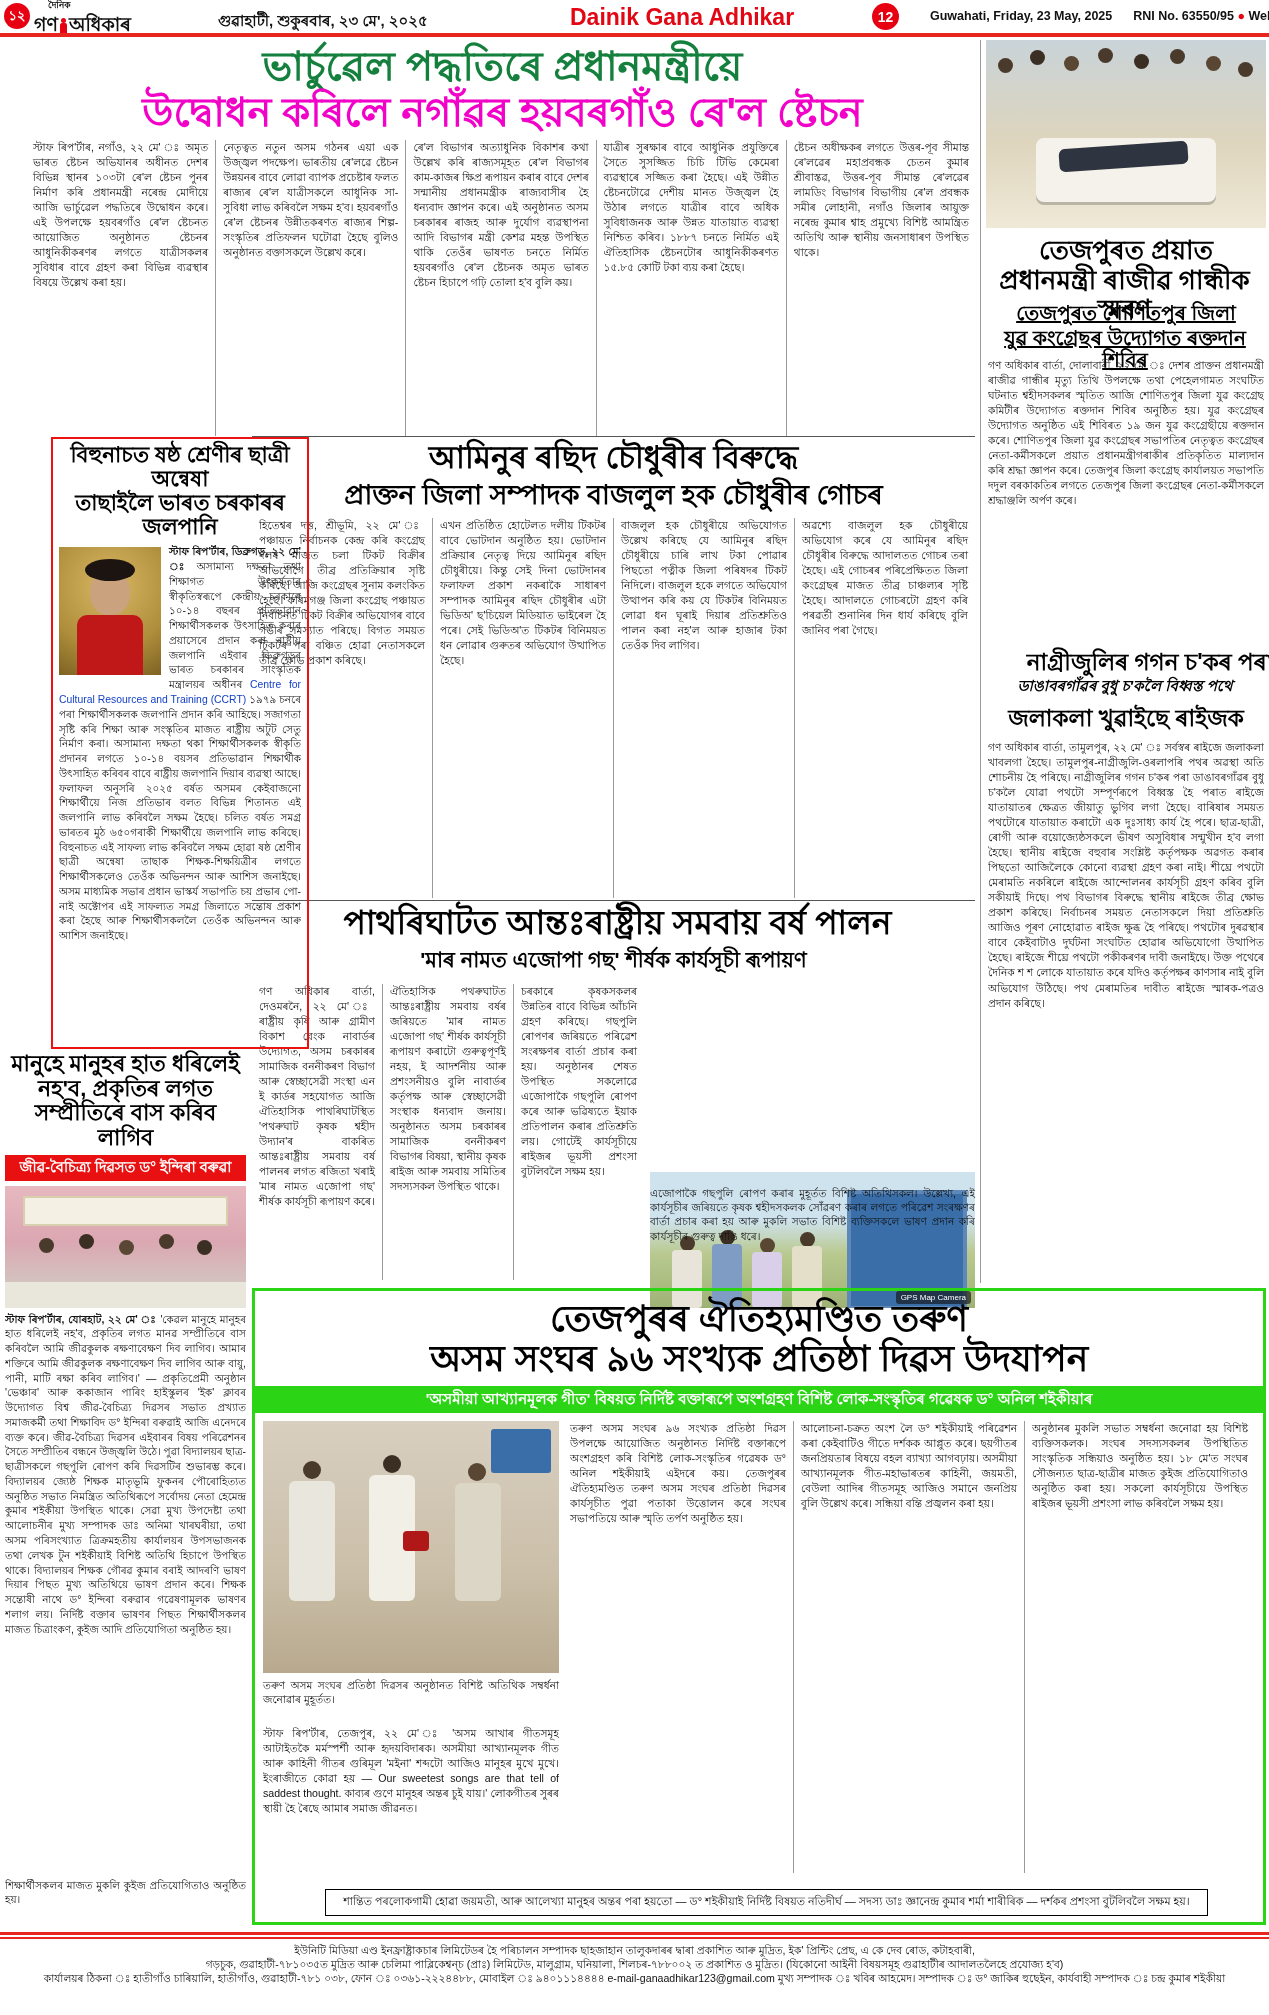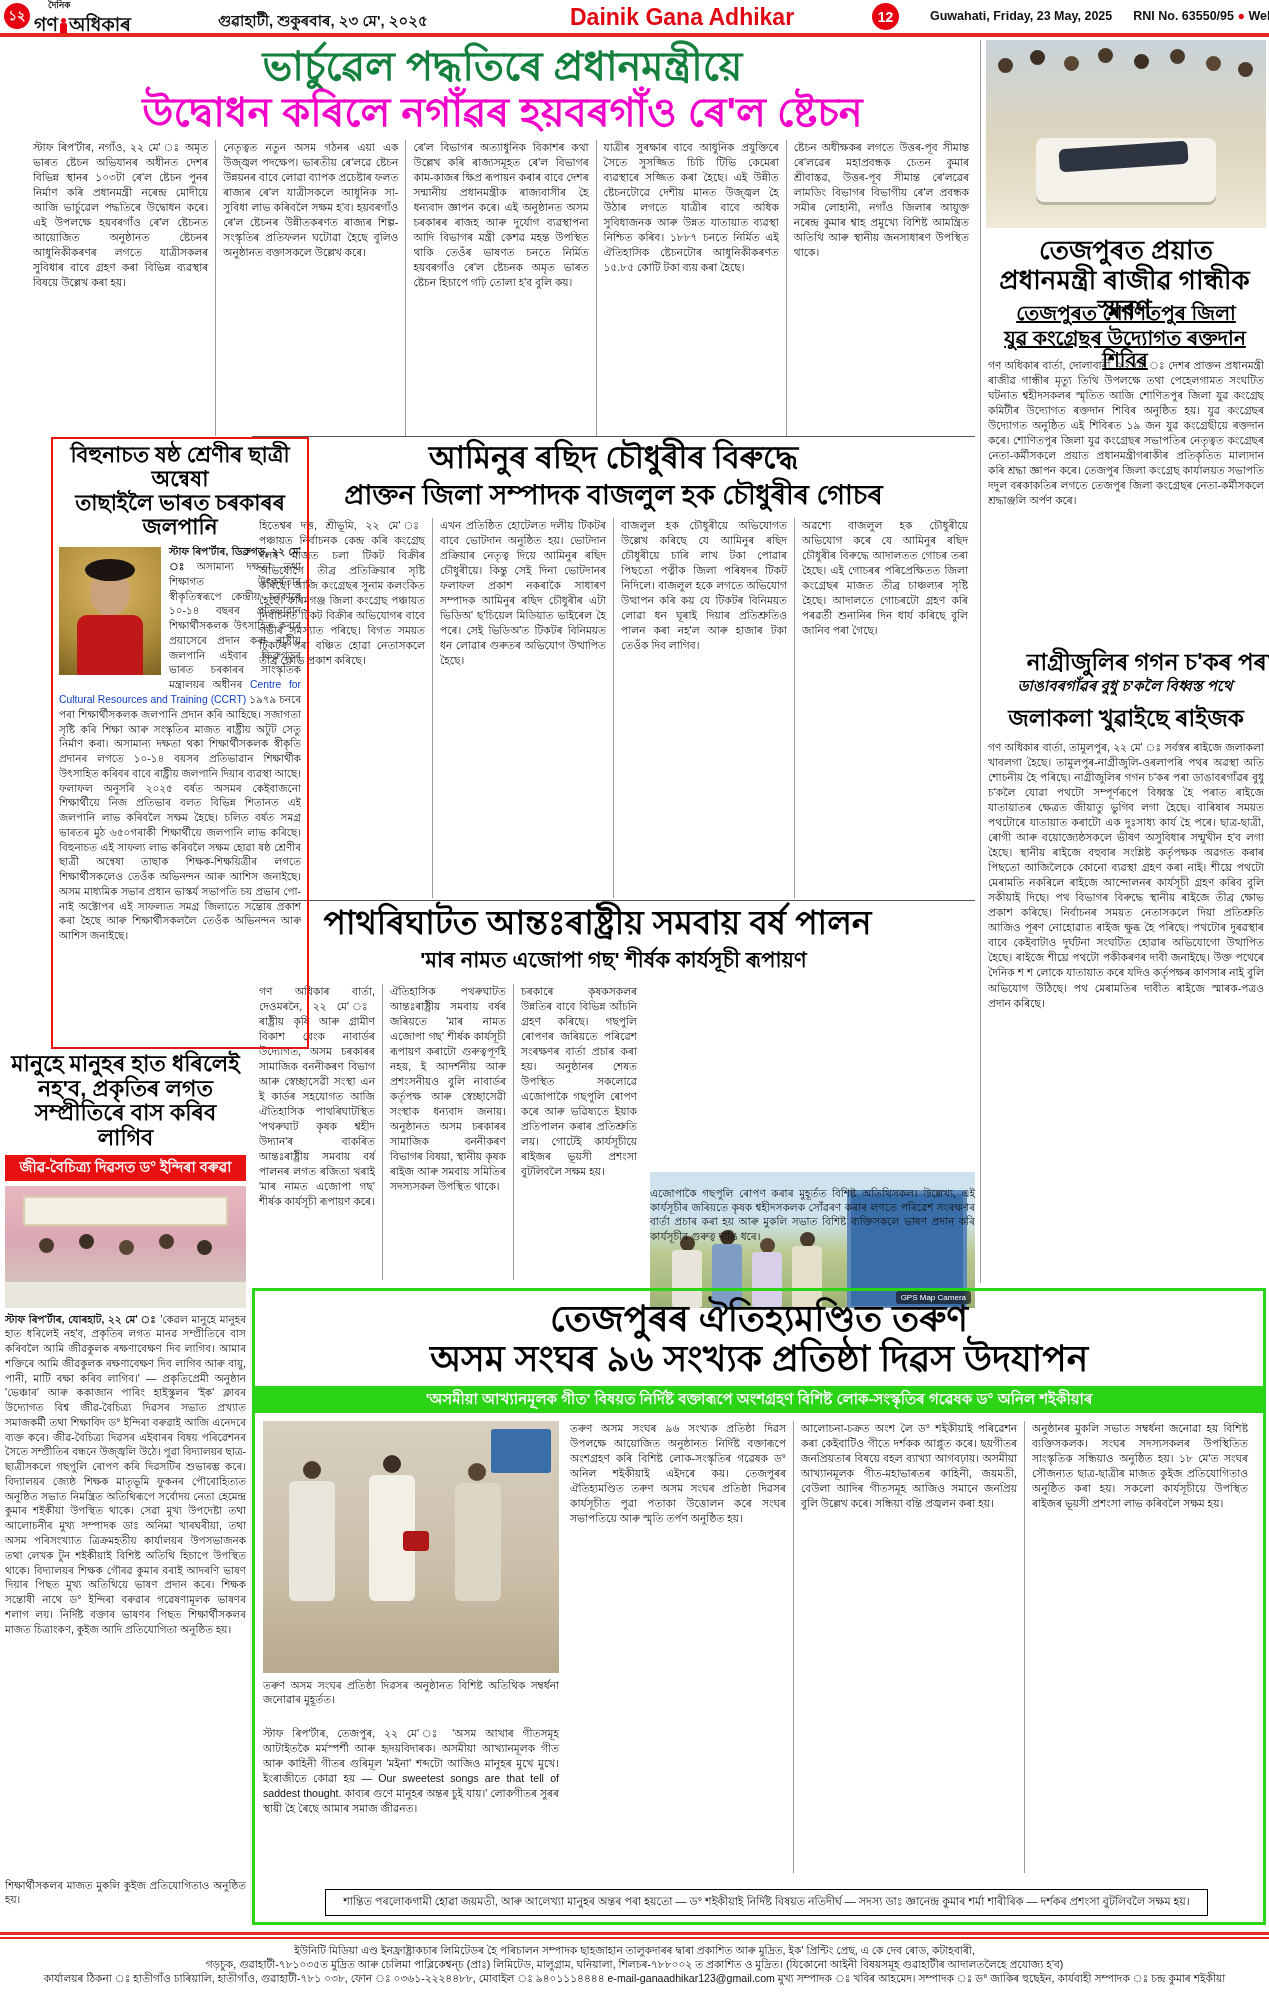--- a/index.html
+++ b/index.html
@@ -103,21 +103,21 @@
   <div class="abs hl" style="left:252px;top:441px;width:723px;font-size:31px;">আমিনুৰ ৰছিদ চৌধুৰীৰ বিৰুদ্ধে</div>
   <div class="abs hl" style="left:252px;top:480px;width:723px;font-size:27px;">প্ৰাক্তন জিলা সম্পাদক বাজলুল হক চৌধুৰীৰ গোচৰ</div>
   <div class="abs cols" style="left:252px;top:518px;width:723px;height:380px;">
     <div class="body-txt">হিতেশ্বৰ দত্ত, শ্ৰীভূমি, ২২ মে' ঃ পঞ্চায়ত নিৰ্বাচনক কেন্দ্ৰ কৰি কংগ্ৰেছ দলৰ মাজত চলা টিকট বিক্ৰীৰ অভিযোগে তীব্ৰ প্ৰতিক্ৰিয়াৰ সৃষ্টি কৰিছে। আজি কংগ্ৰেছৰ সুনাম কলংকিত হৈছে। কৰিমগঞ্জ জিলা কংগ্ৰেছ পঞ্চায়ত নিৰ্বাচনত টিকট বিক্ৰীৰ অভিযোগৰ বাবে গভীৰ সমস্যাত পৰিছে। বিগত সময়ত টিকটৰ পৰা বঞ্চিত হোৱা নেতাসকলে তীব্ৰ ক্ষোভ প্ৰকাশ কৰিছে।</div>
     <div class="body-txt">এখন প্ৰতিষ্ঠিত হোটেলত দলীয় টিকটৰ বাবে ভোটদান অনুষ্ঠিত হয়। ভোটদান প্ৰক্ৰিয়াৰ নেতৃত্ব দিয়ে আমিনুৰ ৰছিদ চৌধুৰীয়ে। কিন্তু সেই দিনা ভোটদানৰ ফলাফল প্ৰকাশ নকৰাকৈ সাধাৰণ সম্পাদক আমিনুৰ ৰছিদ চৌধুৰীৰ এটা ভিডিঅ' ছ'চিয়েল মিডিয়াত ভাইৰেল হৈ পৰে। সেই ভিডিঅ'ত টিকটৰ বিনিময়ত ধন লোৱাৰ গুৰুতৰ অভিযোগ উত্থাপিত হৈছে।</div>
     <div class="body-txt">বাজলুল হক চৌধুৰীয়ে অভিযোগত উল্লেখ কৰিছে যে আমিনুৰ ৰছিদ চৌধুৰীয়ে চাৰি লাখ টকা পোৱাৰ পিছতো পত্নীক জিলা পৰিষদৰ টিকট নিদিলে। বাজলুল হকে লগতে অভিযোগ উত্থাপন কৰি কয় যে টিকটৰ বিনিময়ত লোৱা ধন ঘূৰাই দিয়াৰ প্ৰতিশ্ৰুতিও পালন কৰা নহ'ল আৰু হাজাৰ টকা তেওঁক দিব লাগিব।</div>
     <div class="body-txt">অৱশ্যে বাজলুল হক চৌধুৰীয়ে অভিযোগ কৰে যে আমিনুৰ ৰছিদ চৌধুৰীৰ বিৰুদ্ধে আদালতত গোচৰ তৰা হৈছে। এই গোচৰৰ পৰিপ্ৰেক্ষিতত জিলা কংগ্ৰেছৰ মাজত তীব্ৰ চাঞ্চল্যৰ সৃষ্টি হৈছে। আদালতে গোচৰটো গ্ৰহণ কৰি পৰৱৰ্তী শুনানিৰ দিন ধাৰ্য কৰিছে বুলি জানিব পৰা গৈছে।</div>
   </div>
 
   <div class="abs hline" style="left:252px;top:900px;width:723px;"></div>
-  <div class="abs hl" style="left:236px;top:905px;width:723px;font-size:33px;">পাথৰিঘাটত আন্তঃৰাষ্ট্ৰীয় সমবায় বৰ্ষ পালন</div>
+  <div class="abs hl" style="left:256px;top:905px;width:723px;font-size:33px;">পাথৰিঘাটত আন্তঃৰাষ্ট্ৰীয় সমবায় বৰ্ষ পালন</div>
   <div class="abs hl" style="left:252px;top:948px;width:723px;font-size:21px;">'মাৰ নামত এজোপা গছ' শীৰ্ষক কাৰ্যসূচী ৰূপায়ণ</div>
   <div class="abs cols" style="left:252px;top:984px;width:392px;height:296px;">
     <div class="body-txt">গণ অধিকাৰ বাৰ্তা, দেওমৰনৈ, ২২ মে' ঃ ৰাষ্ট্ৰীয় কৃষি আৰু গ্ৰামীণ বিকাশ বেংক নাবাৰ্ডৰ উদ্যোগত, অসম চৰকাৰৰ সামাজিক বননীকৰণ বিভাগ আৰু স্বেচ্ছাসেৱী সংস্থা এন ই কাৰ্ডৰ সহযোগত আজি ঐতিহাসিক পাথৰিঘাটস্থিত 'পথৰুঘাট কৃষক শ্বহীদ উদ্যান'ৰ বাকৰিত আন্তঃৰাষ্ট্ৰীয় সমবায় বৰ্ষ পালনৰ লগত ৰজিতা খৰাই 'মাৰ নামত এজোপা গছ' শীৰ্ষক কাৰ্যসূচী ৰূপায়ণ কৰে।</div>
     <div class="body-txt">ঐতিহাসিক পথৰুঘাটত আন্তঃৰাষ্ট্ৰীয় সমবায় বৰ্ষৰ জৰিয়তে 'মাৰ নামত এজোপা গছ' শীৰ্ষক কাৰ্যসূচী ৰূপায়ণ কৰাটো গুৰুত্বপূৰ্ণই নহয়, ই আদৰ্শনীয় আৰু প্ৰশংসনীয়ও বুলি নাবাৰ্ডৰ কৰ্তৃপক্ষ আৰু স্বেচ্ছাসেৱী সংস্থাক ধন্যবাদ জনায়। অনুষ্ঠানত অসম চৰকাৰৰ সামাজিক বননীকৰণ বিভাগৰ বিষয়া, স্থানীয় কৃষক ৰাইজ আৰু সমবায় সমিতিৰ সদস্যসকল উপস্থিত থাকে।</div>
     <div class="body-txt">চৰকাৰে কৃষকসকলৰ উন্নতিৰ বাবে বিভিন্ন আঁচনি গ্ৰহণ কৰিছে। গছপুলি ৰোপণৰ জৰিয়তে পৰিৱেশ সংৰক্ষণৰ বাৰ্তা প্ৰচাৰ কৰা হয়। অনুষ্ঠানৰ শেষত উপস্থিত সকলোৱে এজোপাকৈ গছপুলি ৰোপণ কৰে আৰু ভৱিষ্যতে ইয়াক প্ৰতিপালন কৰাৰ প্ৰতিশ্ৰুতি লয়। গোটেই কাৰ্যসূচীয়ে ৰাইজৰ ভূয়সী প্ৰশংসা বুটলিবলৈ সক্ষম হয়।</div>
   </div>
   <div class="abs photo" style="left:650px;top:984px;width:325px;height:136px;background:linear-gradient(180deg,#cfe3ef 0%,#cfe3ef 35%,#b9c98f 60%,#9fb276 100%);">
     <div class="abs" style="right:8px;top:18px;width:120px;height:120px;background:#3a6ea8;border-radius:4px;box-shadow:inset 0 0 0 4px #5d88b8;"></div>
     <div class="heads" style="left:30px;top:64px;"></div>
     <div class="heads" style="left:70px;top:58px;background:#3b2f24;"></div>

